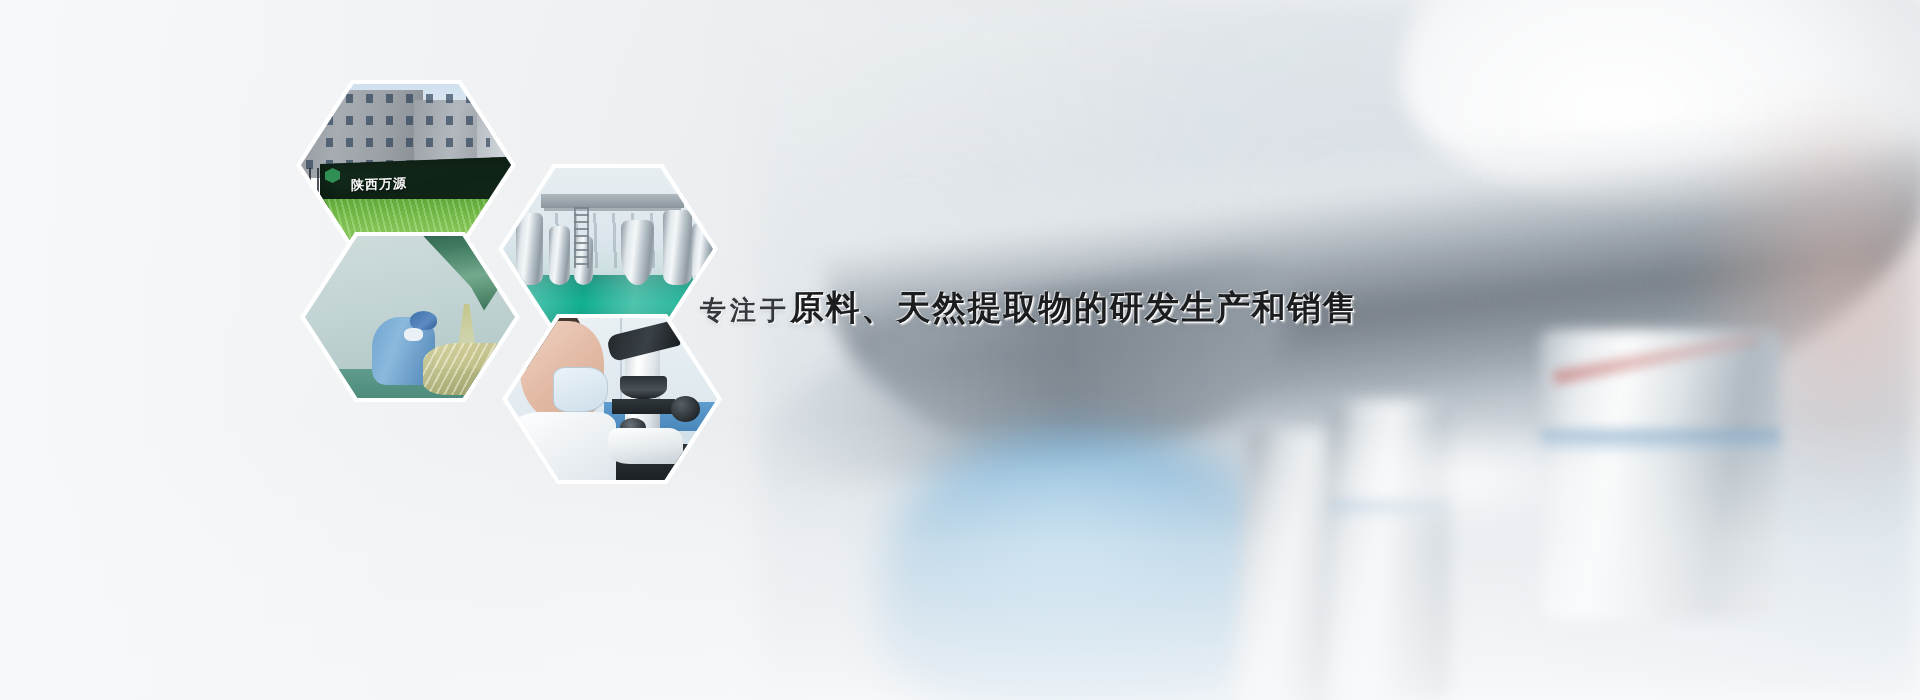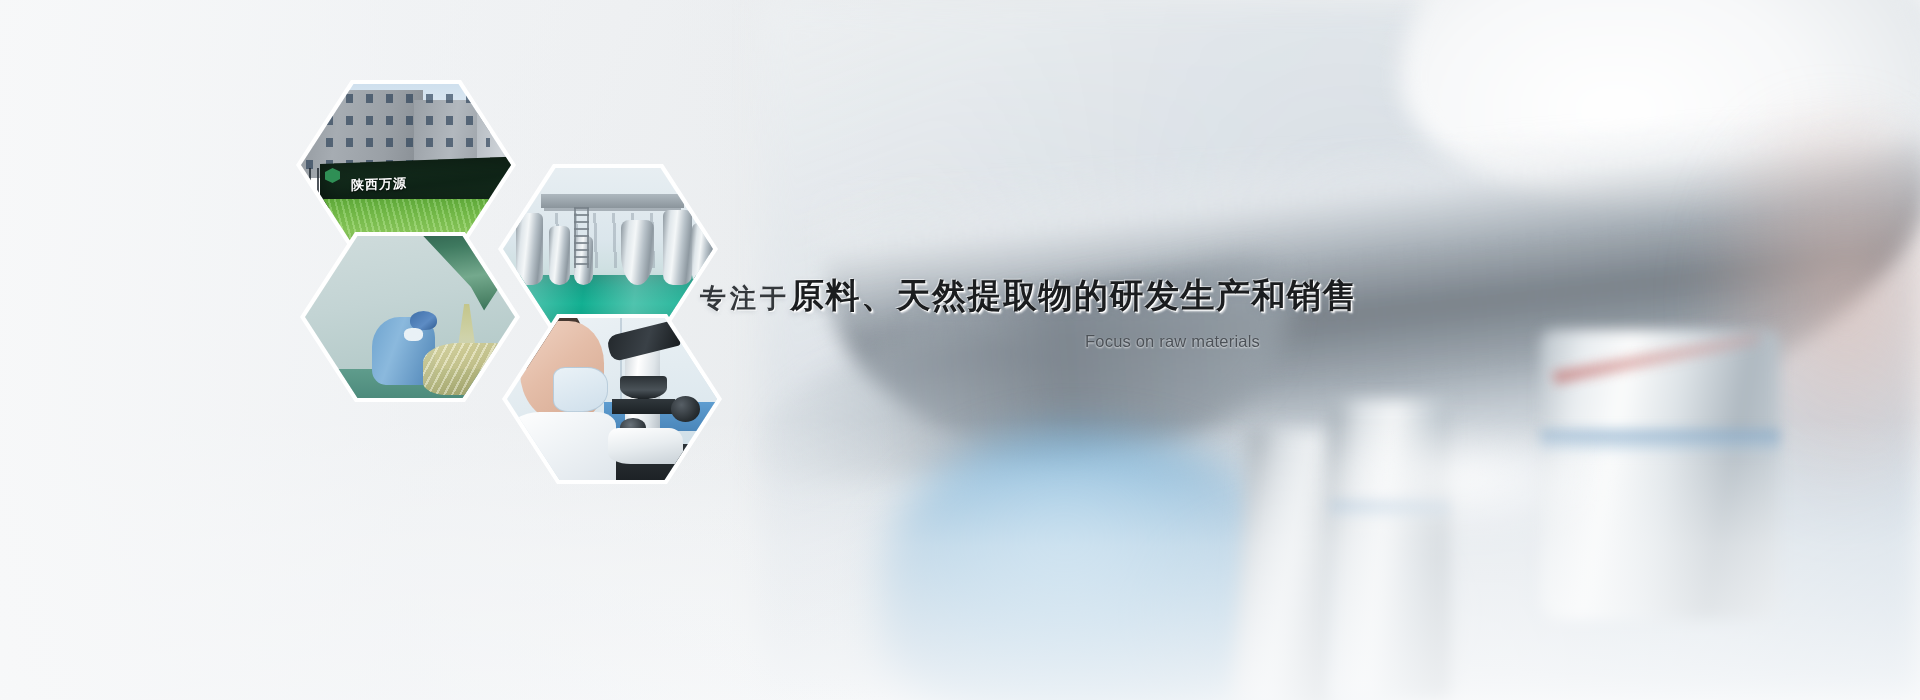--- a/index.html
+++ b/index.html
@@ -419,21 +419,21 @@
     background: linear-gradient(170deg,#ffffff 0%, #e7ecef 50%, #c9d1d7 100%);
     border-radius:10px 14px 6px 30%;
   }
   #hex-micro .scope-light {
     position:absolute; left:54%; top:62%; width:12%; height:12%;
     background: radial-gradient(circle at 40% 36%, #6a737a 0%, #2f363b 70%);
     border-radius:50%;
   }
 
   
-  #copy { position:absolute; left:700px; top:276px; width:560px; text-align:right; }
+  #copy { position:absolute; left:700px; top:288px; width:560px; text-align:right; }
 
   #headline {
     font-family:"DejaVu Sans","Liberation Sans",sans-serif;
     font-size:34px;
     font-weight:700;
     letter-spacing:1.5px;
     line-height:1.12;
     white-space:nowrap;
     color:#1b1d1f;
     text-shadow:
@@ -553,16 +553,15 @@
         <div class="scope-light"></div>
         <div class="scope-knob"></div>
         <div class="scope-base"></div>
       </div>
     </div>
 
   </div>
 
   <div id="copy">
     <div id="headline"><span class="lead">专注于</span><span>原料、天然提取物的研发生产和销售</span></div>
-    <div id="sub1">Focus on raw materials</div>
   </div>
 
 </div>
 
 </body></html>

